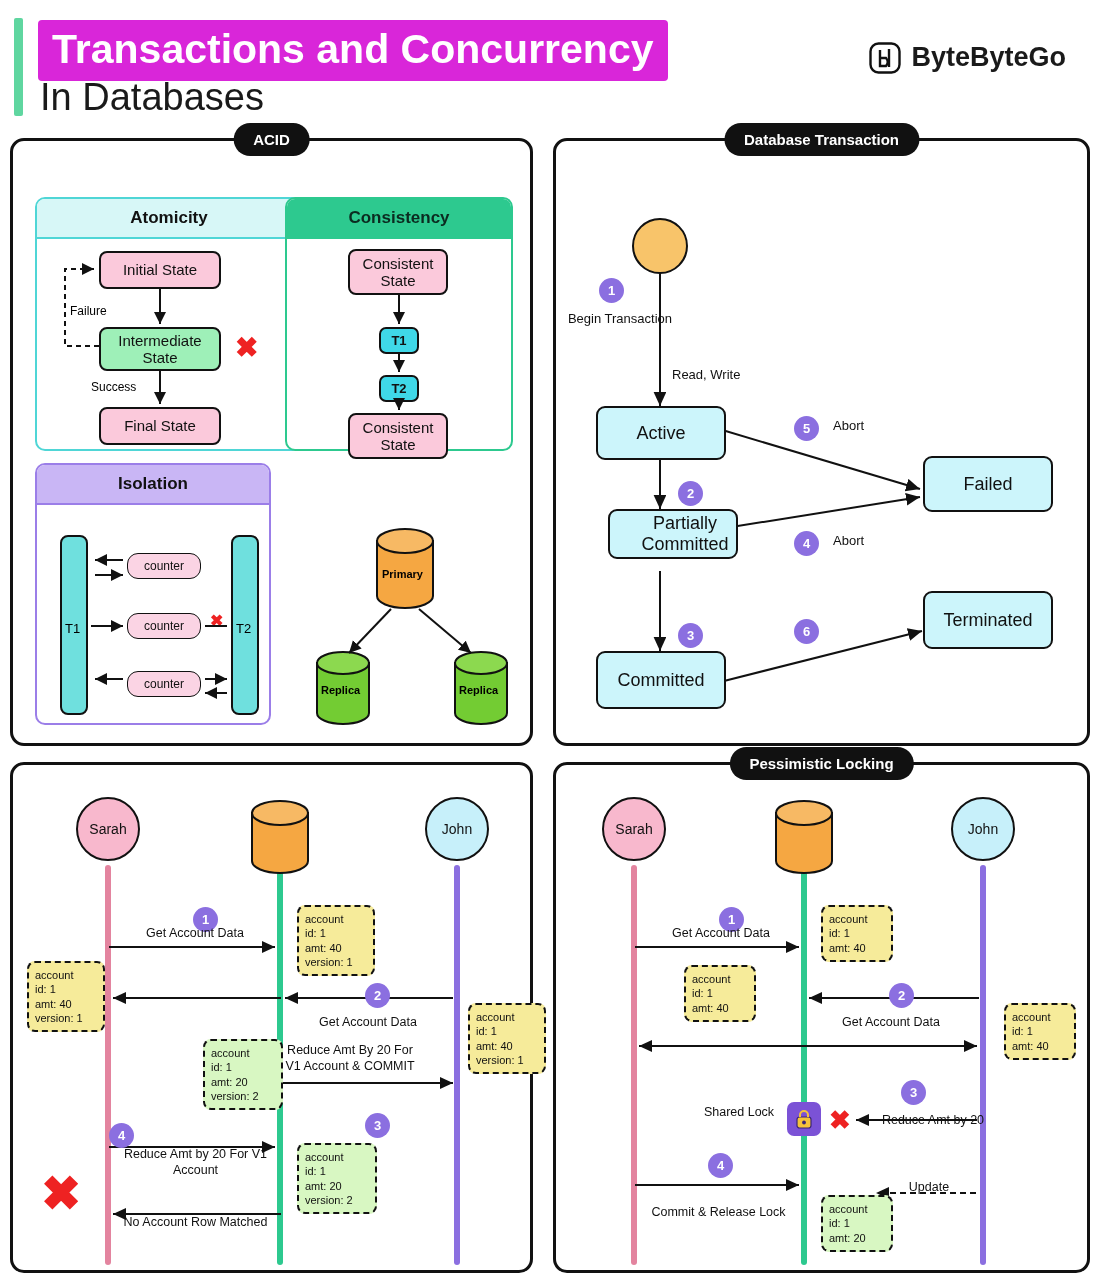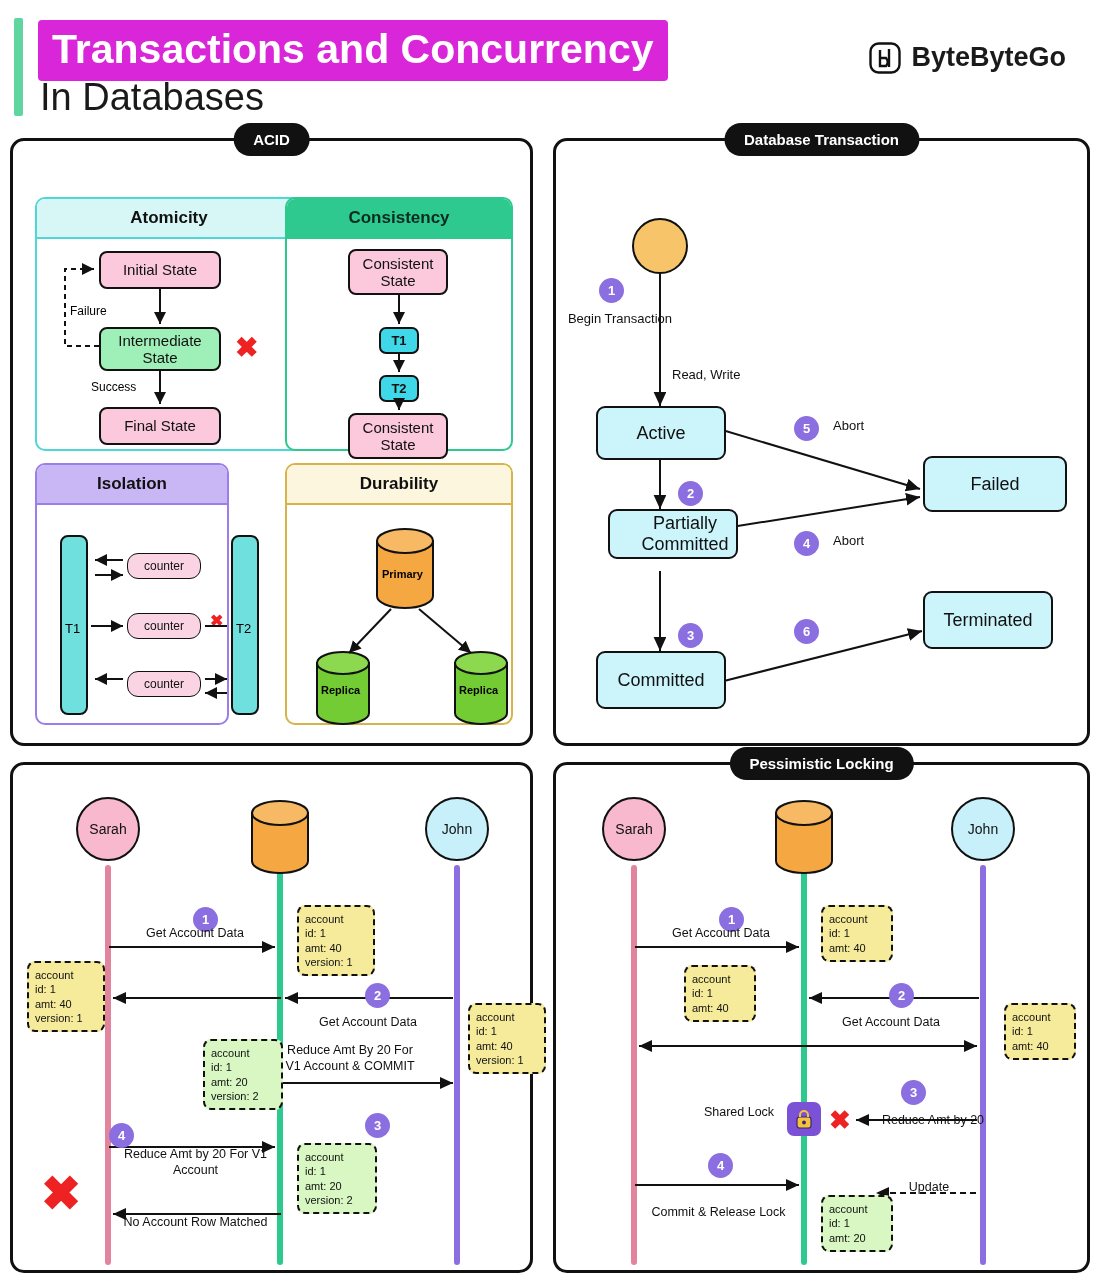--- a/index.html
+++ b/index.html
@@ -51,21 +51,21 @@
   #panel-opt  { left: 10px; top: 762px; width: 523px; height: 511px; }
   #panel-pess { left: 553px; top: 762px; width: 537px; height: 511px; }
 
   
   .acid-card { position: absolute; border-radius: 10px; border: 2px solid; background: #ffffff; overflow: hidden; }
   .acid-head { text-align: center; font-weight: bold; font-size: 17px; padding: 9px 0; }
   #card-atomicity { left: 22px; top: 56px; width: 268px; height: 254px; border-color: #4fd6d6; }
   #card-atomicity .acid-head { background: #d7f7f7; color: #111; border-bottom: 2px solid #4fd6d6; }
   #card-consistency { left: 272px; top: 56px; width: 228px; height: 254px; border-color: #2dc98f; }
   #card-consistency .acid-head { background: #2dc98f; color: #0b2b20; border-bottom: 2px solid #2dc98f; }
-  #card-isolation { left: 22px; top: 322px; width: 194px; height: 262px; border-color: #9b7ee8; }
+  #card-isolation { left: 22px; top: 322px; width: 236px; height: 262px; border-color: #9b7ee8; }
   #card-isolation .acid-head { background: #c9b6f5; color: #111; border-bottom: 2px solid #9b7ee8; }
   #card-durability { left: 272px; top: 322px; width: 228px; height: 262px; border-color: #d6b44a; }
   #card-durability .acid-head { background: #fbf6dd; color: #111; border-bottom: 2px solid #d6b44a; }
 
   .pink-box {
     position: absolute; background: #fbc9db; border: 2px solid #111;
     border-radius: 8px; text-align: center; font-size: 15px; color: #111;
     display: flex; align-items: center; justify-content: center; line-height: 1.15;
   }
   .green-box {
@@ -193,23 +193,20 @@
   <svg class="ov" width="523" height="608">
     <line x1="110" y1="419" x2="82" y2="419" stroke="#111" stroke-width="2" marker-end="url(#ar)"></line>
     <line x1="82" y1="434" x2="110" y2="434" stroke="#111" stroke-width="2" marker-end="url(#ar)"></line>
     <line x1="78" y1="485" x2="110" y2="485" stroke="#111" stroke-width="2" marker-end="url(#ar)"></line>
     <line x1="192" y1="485" x2="214" y2="485" stroke="#111" stroke-width="2"></line>
     <line x1="110" y1="538" x2="82" y2="538" stroke="#111" stroke-width="2" marker-end="url(#ar)"></line>
     <line x1="192" y1="538" x2="214" y2="538" stroke="#111" stroke-width="2" marker-end="url(#ar)"></line>
     <line x1="214" y1="552" x2="192" y2="552" stroke="#111" stroke-width="2" marker-end="url(#ar)"></line>
   </svg>
 
-  <div class="acid-card" id="card-durability">
-    <div class="acid-head">Durability</div>
-  </div>
   <svg class="ov" width="523" height="608">
 
     <g>
       <path d="M364,400 L364,455 A28,12 0 0 0 420,455 L420,400 Z" fill="#f5a742" stroke="#111" stroke-width="2"></path>
       <ellipse cx="392" cy="400" rx="28" ry="12" fill="#f7b964" stroke="#111" stroke-width="2"></ellipse>
     </g>
 
     <g>
       <path d="M304,522 L304,572 A26,11 0 0 0 356,572 L356,522 Z" fill="#73cc33" stroke="#111" stroke-width="2"></path>
       <ellipse cx="330" cy="522" rx="26" ry="11" fill="#8cd94f" stroke="#111" stroke-width="2"></ellipse>
@@ -240,21 +237,21 @@
     <line x1="104" y1="318" x2="104" y2="368" stroke="#111" stroke-width="2" marker-end="url(#ar2)"></line>
     <line x1="104" y1="430" x2="104" y2="510" stroke="#111" stroke-width="2" marker-end="url(#ar2)"></line>
     <line x1="163" y1="288" x2="364" y2="348" stroke="#111" stroke-width="2" marker-end="url(#ar2)"></line>
     <line x1="163" y1="388" x2="364" y2="356" stroke="#111" stroke-width="2" marker-end="url(#ar2)"></line>
     <line x1="168" y1="540" x2="366" y2="490" stroke="#111" stroke-width="2" marker-end="url(#ar2)"></line>
   </svg>
 
   <div class="state-box" style="left:40px; top:265px; width:130px; height:54px;">Active</div>
   <div class="state-box" style="left:52px; top:368px; width:130px; height:50px;padding-left:24px;">Partially Committed</div>
   <div class="state-box" style="left:40px; top:510px; width:130px; height:58px;">Committed</div>
-  <div class="state-box" style="left:367px; top:315px; width:144px; height:56px;">Failed</div>
+  <div class="state-box" style="left:367px; top:315px; width:130px; height:56px;">Failed</div>
   <div class="state-box" style="left:367px; top:450px; width:130px; height:58px;">Terminated</div>
 
   <div class="step-badge" style="left:43px; top:137px;">1</div>
   <div class="step-badge" style="left:122px; top:340px;">2</div>
   <div class="step-badge" style="left:122px; top:482px;">3</div>
   <div class="step-badge" style="left:238px; top:390px;">4</div>
   <div class="step-badge" style="left:238px; top:275px;">5</div>
   <div class="step-badge" style="left:238px; top:478px;">6</div>
 
   <div class="edge-label" style="left:9px; top:170px; width:110px;">Begin Transaction</div>

